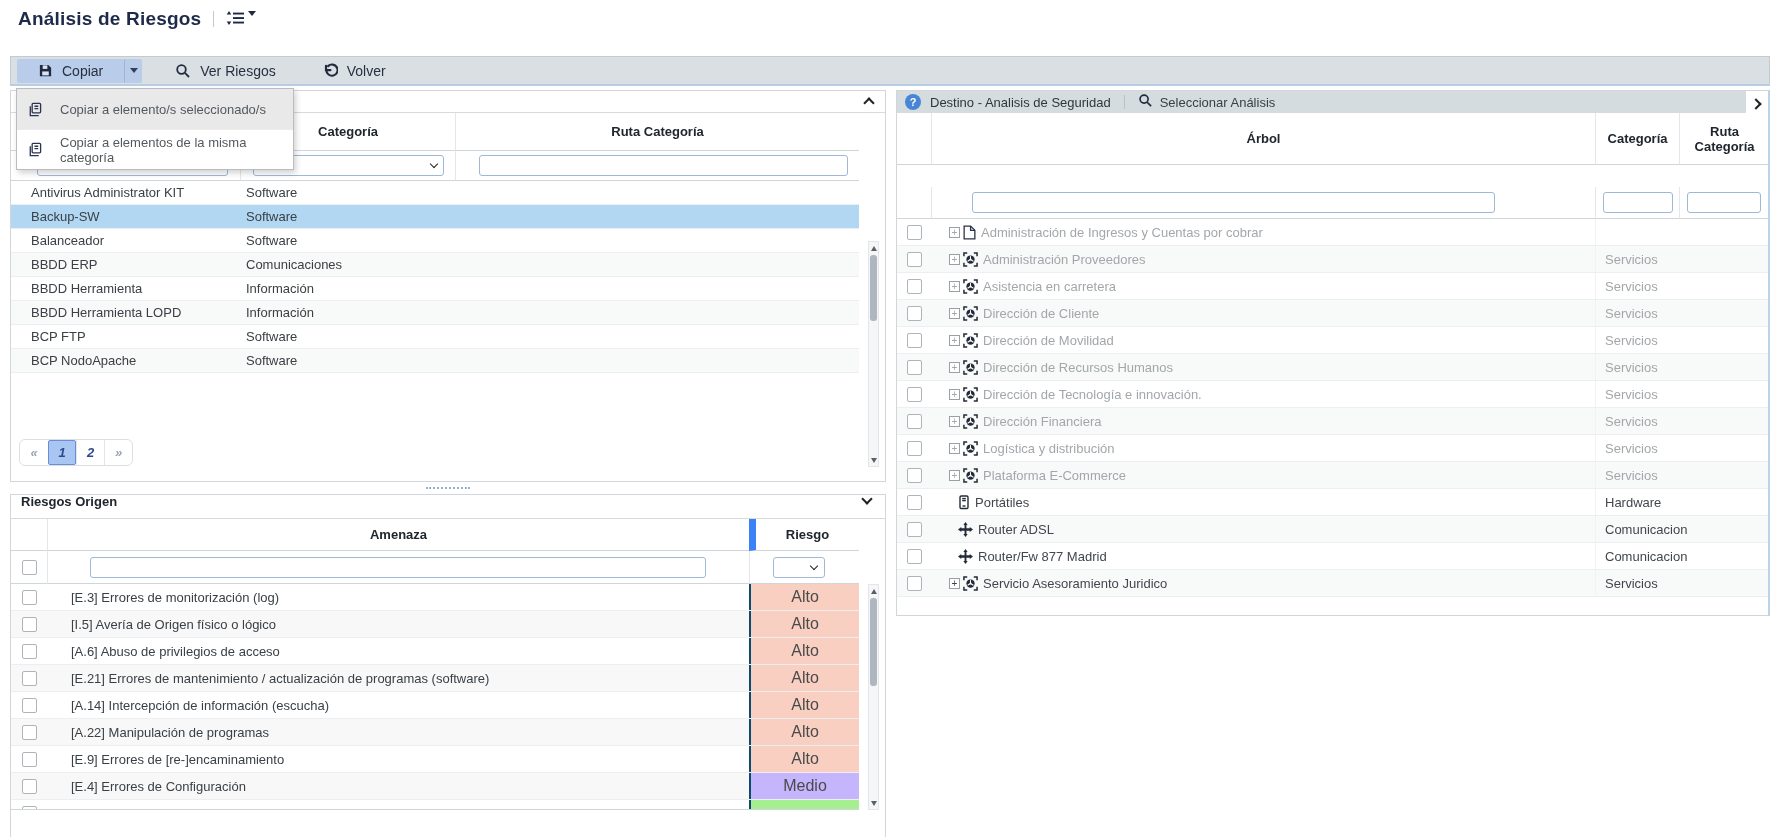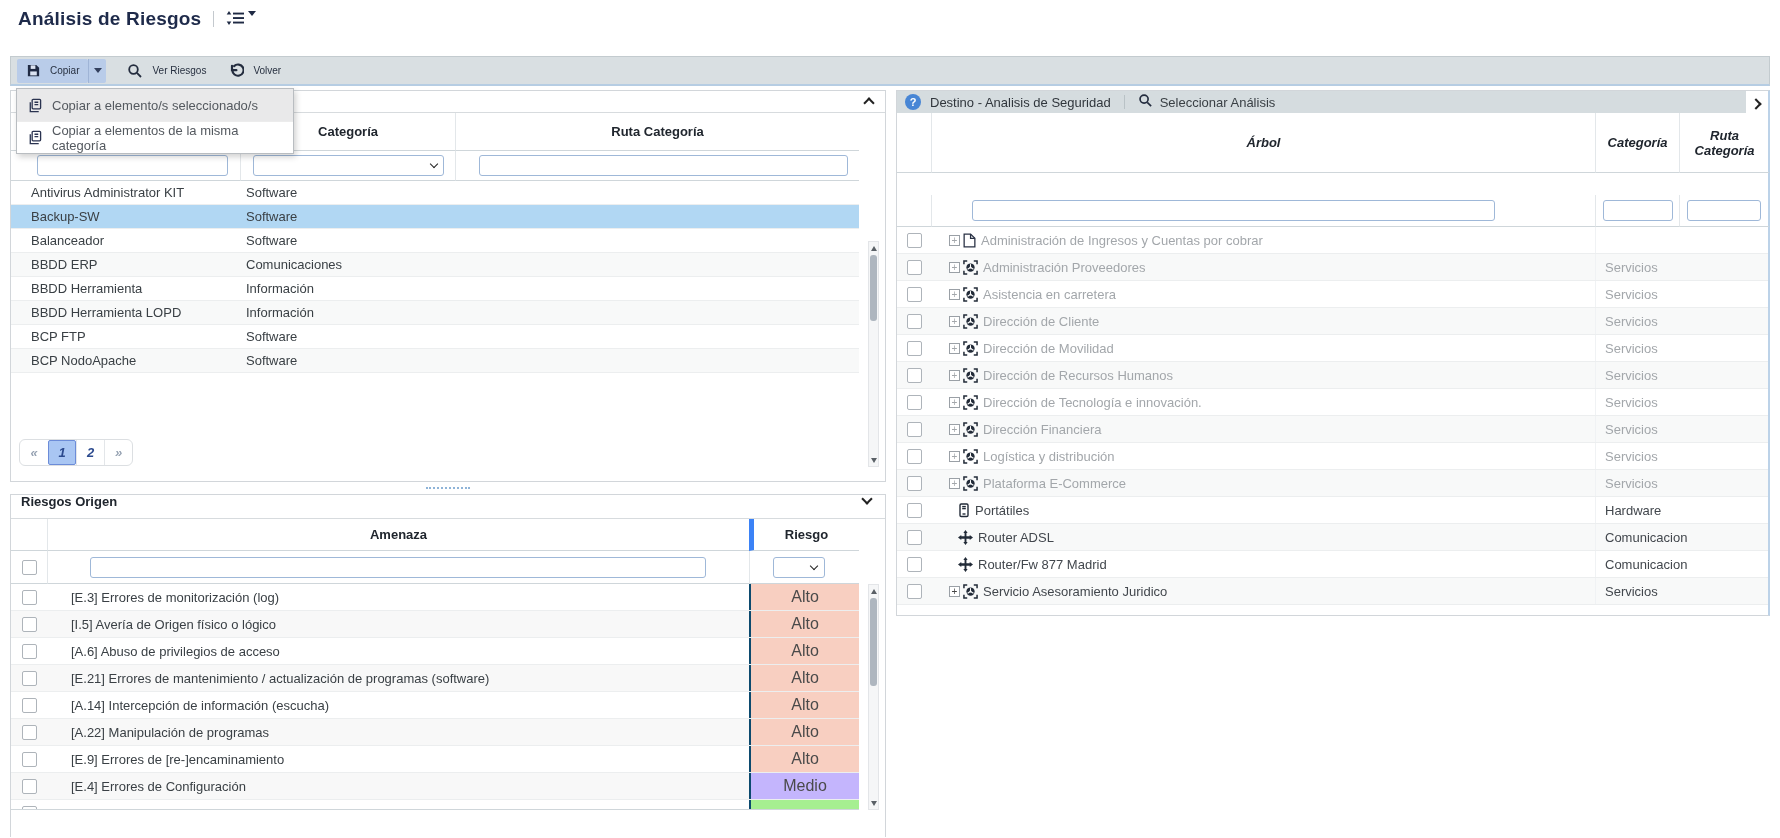--- a/index.html
+++ b/index.html
@@ -11,31 +11,31 @@
   .page-header { position:absolute; left:18px; top:8px; display:flex; align-items:center; gap:12px; }
   .page-title { font-size:19px; font-weight:700; color:#1e2a4a; letter-spacing:.2px; }
   .hdr-sep { width:1px; height:16px; background:#c4c9ce; }
   .hdr-icon { display:flex; align-items:flex-start; gap:2px; cursor:pointer; }
   .caret-down { width:0; height:0; border-left:4px solid transparent; border-right:4px solid transparent; border-top:5px solid #1f2a44; display:inline-block; }
 
   
   .toolbar { position:absolute; left:10px; right:10px; top:56px; height:30px;
     background:#d9dfe2; border:1px solid #c3cbcf; border-bottom:2px solid #b6cde3;
     display:flex; align-items:center; padding:0 6px; gap:4px; }
-  .tbtn { display:flex; align-items:center; gap:7px; height:24px; padding:0 9px;
-    color:#273040; cursor:pointer; border-radius:2px; font-size:10px; }
+  .tbtn { display:flex; align-items:center; gap:7px; height:24px; padding:0 21px;
+    color:#273040; cursor:pointer; border-radius:2px; font-size:14px; }
   .tbtn.active { background:#b9cce9; }
   .tbtn-caret { height:24px; width:18px; display:flex; align-items:center; justify-content:center;
     background:#b9cce9; border-left:1px solid #9fb4d6; border-radius:0 2px 2px 0; cursor:pointer; }
   .split { display:flex; margin-right:8px; }
 
   
   .menu { position:absolute; left:16px; top:88px; width:278px; background:#fff;
     border:1px solid #b9bdc1; box-shadow:2px 3px 6px rgba(0,0,0,.18); z-index:50; }
-  .menu-item { display:flex; align-items:center; gap:8px; height:32px; padding:0 10px;
+  .menu-item { display:flex; align-items:center; gap:16px; height:40px; padding:0 10px;
     color:#54595f; font-size:13px; cursor:pointer; }
   .menu-item.hover { background:#e9e9ea; }
   .menu-item + .menu-item { border-top:1px solid #ececec; }
 
   
   .panel { position:absolute; background:#fff; border:1px solid #d2d6da; }
   .chev { display:inline-block; width:8px; height:8px; border-right:2px solid #222; border-bottom:2px solid #222; }
   .chev.up   { transform:rotate(-135deg); margin-top:4px; }
   .chev.down { transform:rotate(45deg); margin-bottom:3px; }
   .chev.right{ transform:rotate(-45deg); margin-right:2px; }
@@ -99,22 +99,22 @@
   
   #right-panel { left:896px; top:90px; width:874px; height:526px; border-right:2px solid #bcd2e8; }
   .d-bar { position:absolute; left:0; top:0; right:22px; height:22px; background:#d5dcdf;
     display:flex; align-items:center; gap:9px; padding:0 8px; }
   .d-bar-title { color:#30363c; }
   .d-bar-sep { width:1px; height:14px; background:#b9c2c6; margin:0 4px; }
   .qmark { width:16px; height:16px; border-radius:50%; background:#4886d5; color:#fff;
     font-size:11px; font-weight:700; display:flex; align-items:center; justify-content:center; }
   .d-collapse { position:absolute; right:2px; top:4px; width:18px; height:18px; display:flex; align-items:center; justify-content:center; background:#fff; cursor:pointer; }
   .d-grid { display:grid; grid-template-columns:34px 664px 84px 90px; margin-top:22px; }
-  .d-colhead { height:60px; display:flex; align-items:center; justify-content:center; text-align:center;
-    font-weight:700; color:#20262e; border-bottom:1px solid #cfd6da; line-height:15px;font-style:italic; }
+  .d-colhead { height:52px; display:flex; align-items:center; justify-content:center; text-align:center;
+    font-weight:700; color:#20262e; border-bottom:1px solid #cfd6da; line-height:15px; }
   .d-colhead.bl { border-left:1px solid #e3e7ea; }
   .d-filter { height:32px; border-bottom:1px solid #cfd6da; position:relative; }
   .d-filter.bl { border-left:1px solid #e3e7ea; }
   .d-row { display:grid; grid-template-columns:34px 664px 84px 90px; height:27px; align-items:center; border-bottom:1px solid #eceeef; cursor:pointer; }
   .d-row:nth-child(even) { background:#f8f9f9; }
   .tree-cell { display:flex; align-items:center; gap:3px; padding-left:18px; }
   .tree-cell.leaf { padding-left:27px;align-items:center; }
   .d-cat { padding-left:9px; border-left:1px solid #f0f2f4; align-self:stretch; display:flex; align-items:center; }
   .muted, .muted * { color:#a3a7ab !important; }
   .darktxt { color:#42474d; }
@@ -266,21 +266,21 @@
   <div class="splitter"></div>
 
   <div id="riesgos-panel" class="panel">
     <div class="r-header">
       <span class="r-title">Riesgos Origen</span>
       <span><span class="chev down"></span></span>
     </div>
     <div class="r-grid">
       <div class="colhead r-colhead"></div>
       <div class="colhead r-colhead" style="border-left:1px solid #e3e7ea;">Amenaza</div>
-      <div class="colhead r-colhead" style="border-left:5px solid #3b82f6;">Riesgo</div>
+      <div class="colhead r-colhead" style="border-left:7px solid #3b82f6;">Riesgo</div>
     </div>
     <div class="r-grid">
       <div class="filter-cell cb-cell" style="height:33px;">
           <span class="cb"></span>
         </div>
       <div class="filter-cell" style="height:33px; border-left:1px solid #e3e7ea;">
           <input class="f-input" style="left: 42px; top: 6px; width: 616px;">
         </div>
       <div class="filter-cell" style="height:33px; border-left:1px solid #e3e7ea;">
         <span class="f-select" style="left:23px; top:6px; width:52px; display:block;"></span>

